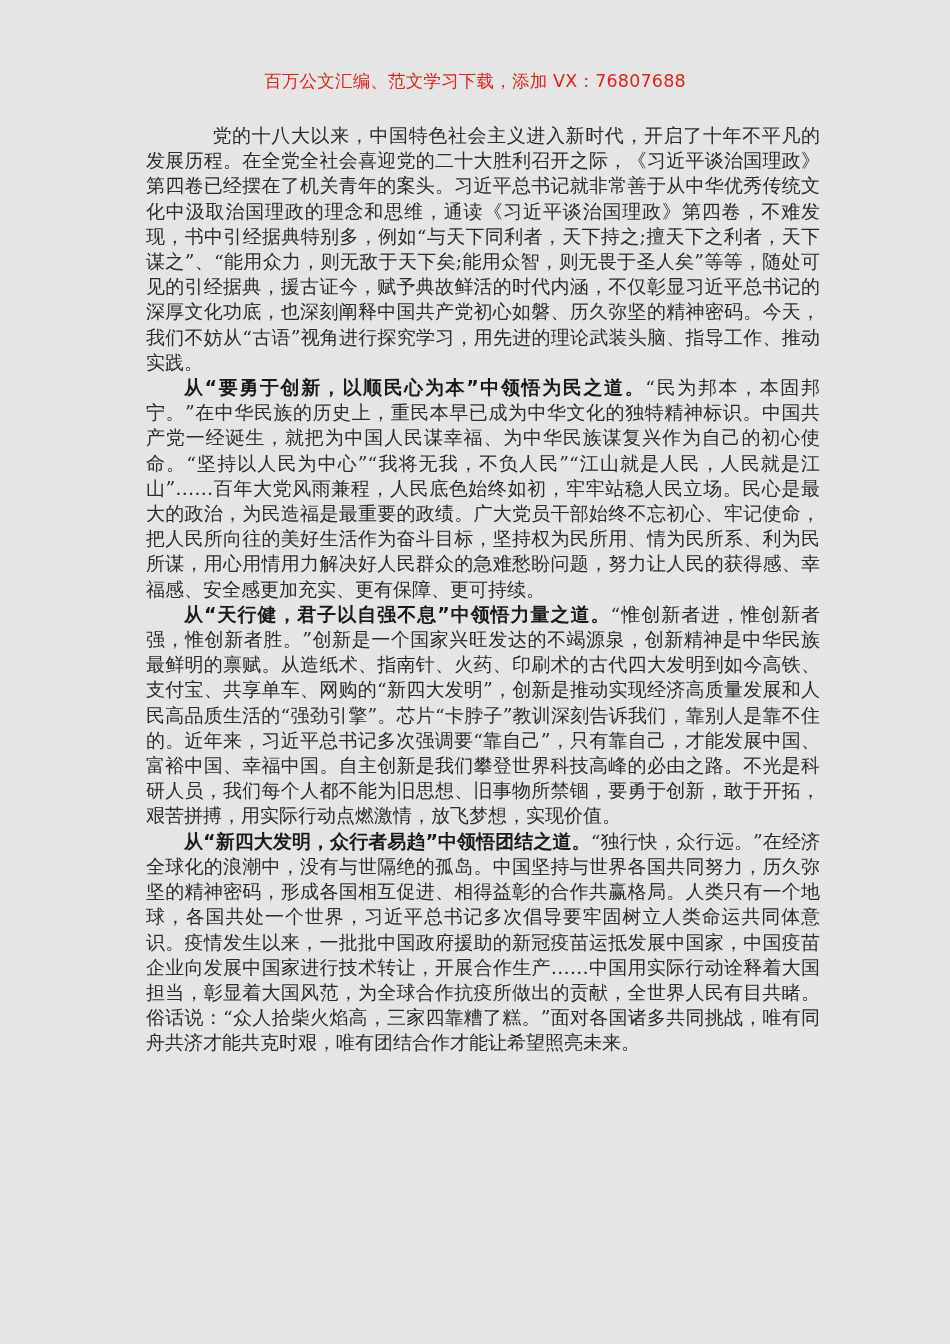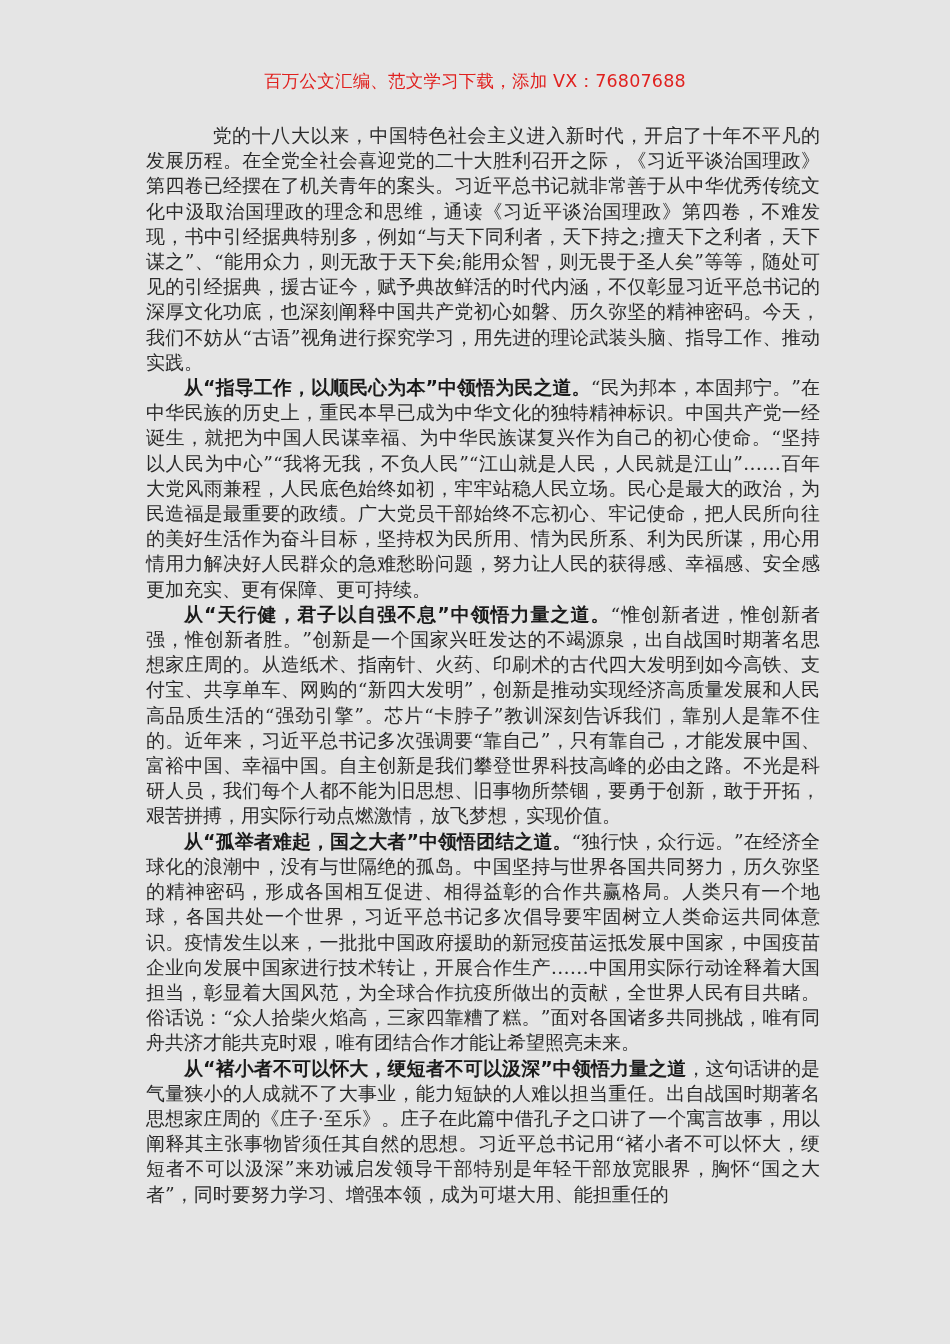--- a/index.html
+++ b/index.html
@@ -63,26 +63,23 @@
 
 <div class="page">
 
   <div class="header">百万公文汇编、范文学习下载，添加 VX：76807688</div>
 
   <div class="body-text">
     <p class="para first">
       <span class="lead"></span><span>党的十八大以来，中国特色社会主义进入新时代，开启了十年不平凡的发展历程。在全党全社会喜迎党的二十大胜利召开之际，《习近平谈治国理政》第四卷已经摆在了机关青年的案头。习近平总书记就非常善于从中华优秀传统文化中汲取治国理政的理念和思维，通读《习近平谈治国理政》第四卷，不难发现，书中引经据典特别多，例如“与天下同利者，天下持之;擅天下之利者，天下谋之”、“能用众力，则无敌于天下矣;能用众智，则无畏于圣人矣”等等，随处可见的引经据典，援古证今，赋予典故鲜活的时代内涵，不仅彰显习近平总书记的深厚文化功底，也深刻阐释中国共产党初心如磐、历久弥坚的精神密码。今天，我们不妨从“古语”视角进行探究学习，用先进的理论武装头脑、指导工作、推动实践。</span>
     </p>
     <p class="para">
-      <span class="lead">从“指导工作，以顺民心为本”中领悟为民之道。</span><span>“民为邦本，本固邦宁。”在中华民族的历史上，重民本早已成为中华文化的独特精神标识。中国共产党一经诞生，就把为中国人民谋幸福、为中华民族谋复兴作为自己的初心使命。“坚持以人民为中心”“我将无我，不负人民”“江山就是人民，人民就是江山”……百年大党风雨兼程，人民底色始终如初，牢牢站稳人民立场。民心是最大的政治，为民造福是最重要的政绩。广大党员干部始终不忘初心、牢记使命，把人民所向往的美好生活作为奋斗目标，坚持权为民所用、情为民所系、利为民所谋，用心用情用力解决好人民群众的急难愁盼问题，努力让人民的获得感、幸福感、安全感更加充实、更有保障、更可持续。</span>
+      <span class="lead">从“要勇于创新，以顺民心为本”中领悟为民之道。</span><span>“民为邦本，本固邦宁。”在中华民族的历史上，重民本早已成为中华文化的独特精神标识。中国共产党一经诞生，就把为中国人民谋幸福、为中华民族谋复兴作为自己的初心使命。“坚持以人民为中心”“我将无我，不负人民”“江山就是人民，人民就是江山”……百年大党风雨兼程，人民底色始终如初，牢牢站稳人民立场。民心是最大的政治，为民造福是最重要的政绩。广大党员干部始终不忘初心、牢记使命，把人民所向往的美好生活作为奋斗目标，坚持权为民所用、情为民所系、利为民所谋，用心用情用力解决好人民群众的急难愁盼问题，努力让人民的获得感、幸福感、安全感更加充实、更有保障、更可持续。</span>
     </p>
     <p class="para">
-      <span class="lead">从“天行健，君子以自强不息”中领悟力量之道。</span><span>“惟创新者进，惟创新者强，惟创新者胜。”创新是一个国家兴旺发达的不竭源泉，出自战国时期著名思想家庄周的。从造纸术、指南针、火药、印刷术的古代四大发明到如今高铁、支付宝、共享单车、网购的“新四大发明”，创新是推动实现经济高质量发展和人民高品质生活的“强劲引擎”。芯片“卡脖子”教训深刻告诉我们，靠别人是靠不住的。近年来，习近平总书记多次强调要“靠自己”，只有靠自己，才能发展中国、富裕中国、幸福中国。自主创新是我们攀登世界科技高峰的必由之路。不光是科研人员，我们每个人都不能为旧思想、旧事物所禁锢，要勇于创新，敢于开拓，艰苦拼搏，用实际行动点燃激情，放飞梦想，实现价值。</span>
+      <span class="lead">从“天行健，君子以自强不息”中领悟力量之道。</span><span>“惟创新者进，惟创新者强，惟创新者胜。”创新是一个国家兴旺发达的不竭源泉，创新精神是中华民族最鲜明的禀赋。从造纸术、指南针、火药、印刷术的古代四大发明到如今高铁、支付宝、共享单车、网购的“新四大发明”，创新是推动实现经济高质量发展和人民高品质生活的“强劲引擎”。芯片“卡脖子”教训深刻告诉我们，靠别人是靠不住的。近年来，习近平总书记多次强调要“靠自己”，只有靠自己，才能发展中国、富裕中国、幸福中国。自主创新是我们攀登世界科技高峰的必由之路。不光是科研人员，我们每个人都不能为旧思想、旧事物所禁锢，要勇于创新，敢于开拓，艰苦拼搏，用实际行动点燃激情，放飞梦想，实现价值。</span>
     </p>
     <p class="para">
-      <span class="lead">从“孤举者难起，国之大者”中领悟团结之道。</span><span>“独行快，众行远。”在经济全球化的浪潮中，没有与世隔绝的孤岛。中国坚持与世界各国共同努力，历久弥坚的精神密码，形成各国相互促进、相得益彰的合作共赢格局。人类只有一个地球，各国共处一个世界，习近平总书记多次倡导要牢固树立人类命运共同体意识。疫情发生以来，一批批中国政府援助的新冠疫苗运抵发展中国家，中国疫苗企业向发展中国家进行技术转让，开展合作生产……中国用实际行动诠释着大国担当，彰显着大国风范，为全球合作抗疫所做出的贡献，全世界人民有目共睹。俗话说：“众人拾柴火焰高，三家四靠糟了糕。”面对各国诸多共同挑战，唯有同舟共济才能共克时艰，唯有团结合作才能让希望照亮未来。</span>
-    </p>
-    <p class="para">
-      <span class="lead">从“褚小者不可以怀大，绠短者不可以汲深”中领悟力量之道</span><span>，这句话讲的是气量狭小的人成就不了大事业，能力短缺的人难以担当重任。出自战国时期著名思想家庄周的《庄子·至乐》。庄子在此篇中借孔子之口讲了一个寓言故事，用以阐释其主张事物皆须任其自然的思想。习近平总书记用“褚小者不可以怀大，绠短者不可以汲深”来劝诫启发领导干部特别是年轻干部放宽眼界，胸怀“国之大者”，同时要努力学习、增强本领，成为可堪大用、能担重任的</span>
+      <span class="lead">从“新四大发明，众行者易趋”中领悟团结之道。</span><span>“独行快，众行远。”在经济全球化的浪潮中，没有与世隔绝的孤岛。中国坚持与世界各国共同努力，历久弥坚的精神密码，形成各国相互促进、相得益彰的合作共赢格局。人类只有一个地球，各国共处一个世界，习近平总书记多次倡导要牢固树立人类命运共同体意识。疫情发生以来，一批批中国政府援助的新冠疫苗运抵发展中国家，中国疫苗企业向发展中国家进行技术转让，开展合作生产……中国用实际行动诠释着大国担当，彰显着大国风范，为全球合作抗疫所做出的贡献，全世界人民有目共睹。俗话说：“众人拾柴火焰高，三家四靠糟了糕。”面对各国诸多共同挑战，唯有同舟共济才能共克时艰，唯有团结合作才能让希望照亮未来。</span>
     </p>
   </div>
 
 </div>
 
 </body></html>

